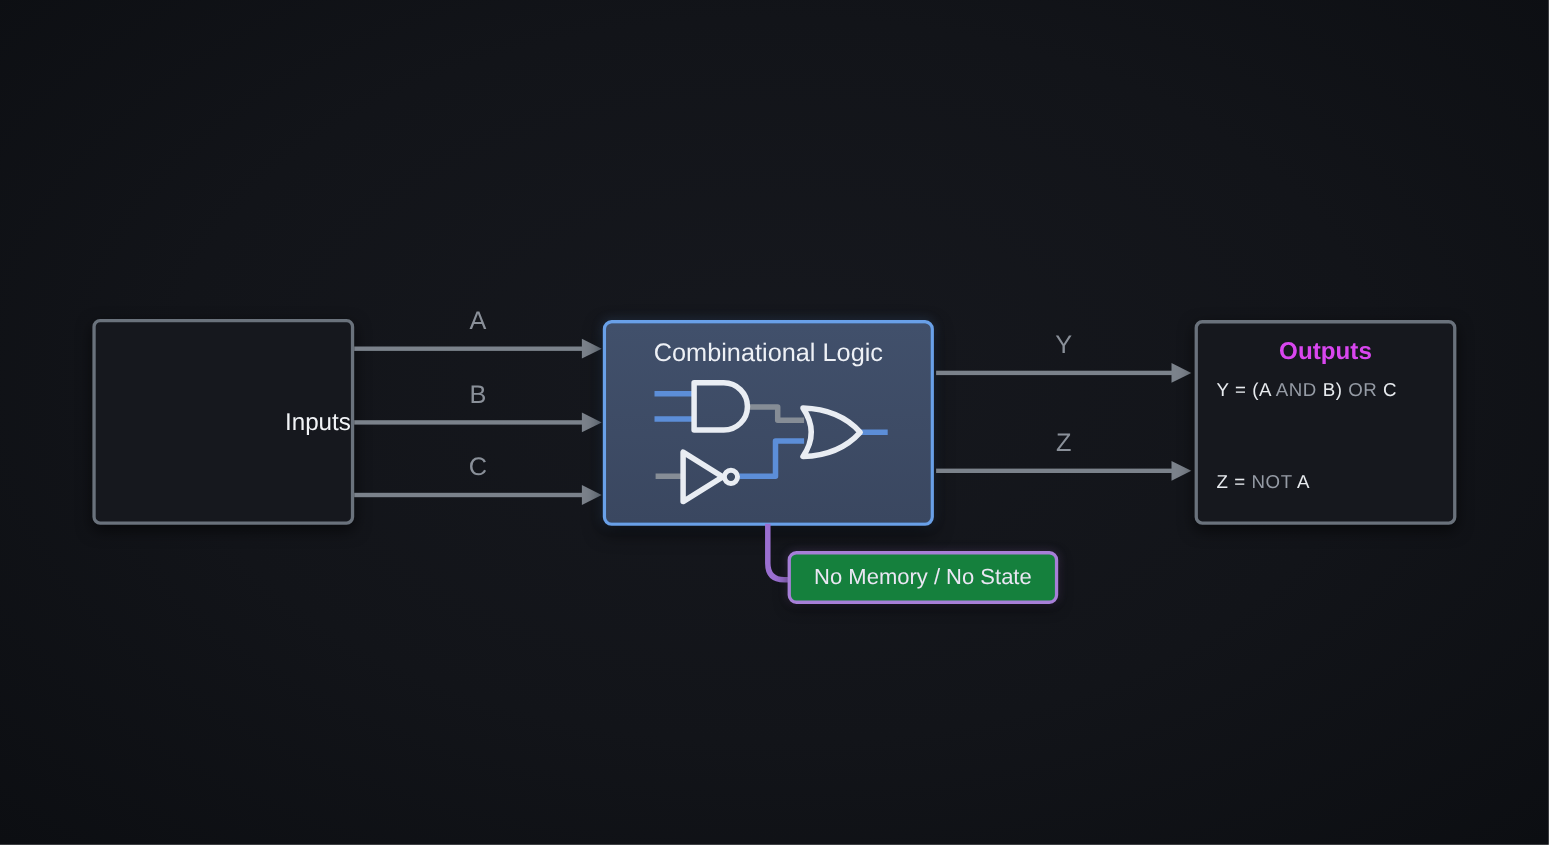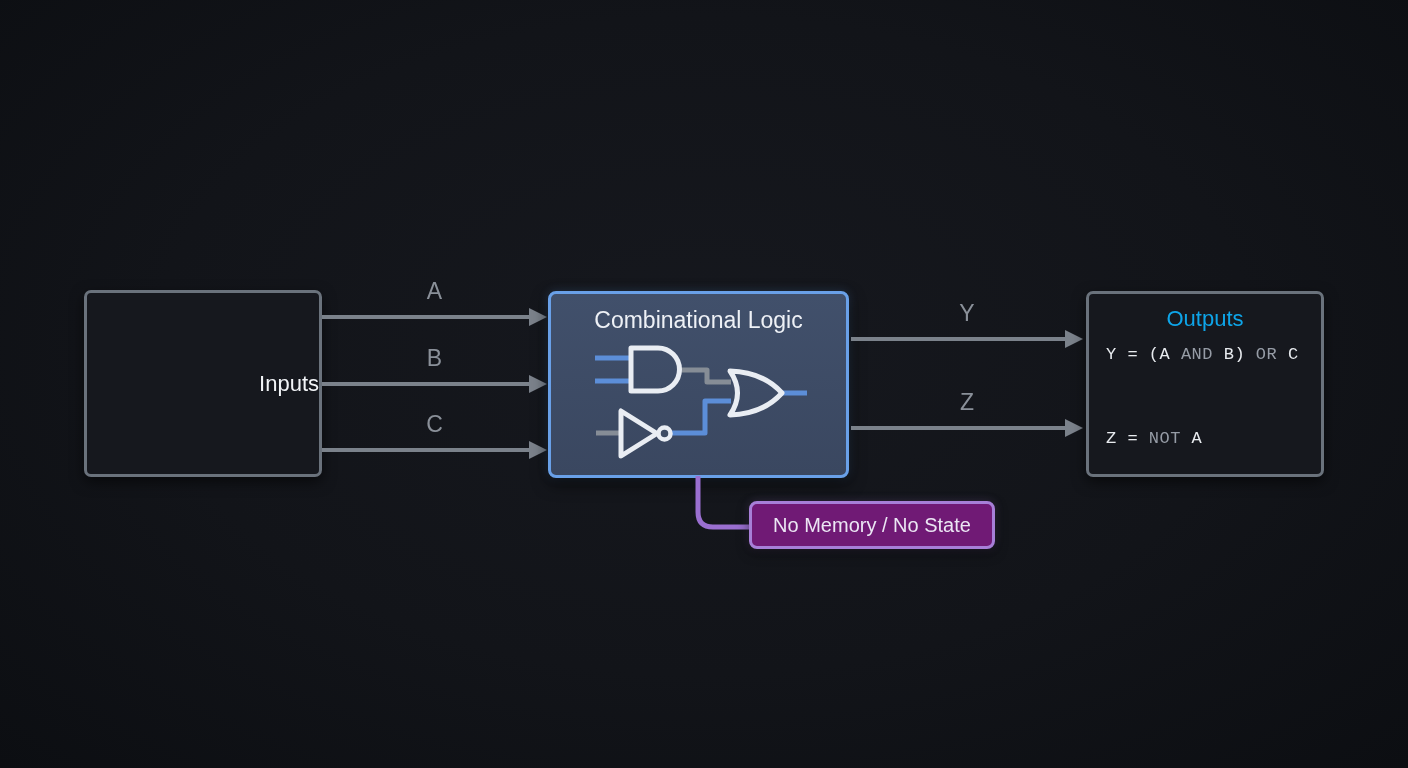--- a/index.html
+++ b/index.html
@@ -34,25 +34,25 @@
   }
   .logic-title{
     position:absolute;top:13px;left:0;width:100%;
     text-align:center;color:#eef1f6;font-size:23px;
   }
   .gates-svg{position:absolute;left:0;top:0;}
 
   .outputs-box{left:1086px;top:291px;width:238px;height:186px;}
   .outputs-title{
     position:absolute;top:12px;left:0;width:100%;
-    text-align:center;color:#0ea5e9;font-size:22px;
+    text-align:center;color:#d946ef;font-size:22px;font-weight:bold;
   }
   .formula{
     position:absolute;left:17px;
-    font-family:Liberation Mono, monospace;
+    font-family:Liberation Sans, sans-serif;
     font-size:17px;color:#e8ebef;letter-spacing:0.5px;white-space:pre;
   }
   .formula .kw{color:#969ca6;}
   .formula-y{top:342px;}
   .formula-z{top:419px;}
   .outputs-box .formula{position:absolute;}
   .outputs-box .formula-y{top:51px;}
   .outputs-box .formula-z{top:135px;}
 
   
@@ -72,22 +72,22 @@
   }
   .arrow-a{left:322px;top:315px;width:225px;}
   .arrow-b{left:322px;top:382px;width:225px;}
   .arrow-c{left:322px;top:448px;width:225px;}
   .arrow-y{left:851px;top:337px;width:232px;}
   .arrow-z{left:851px;top:426px;width:232px;}
 
   
   .callout-connector{position:absolute;left:688px;top:476px;}
   .callout{
-    position:absolute;left:749px;top:501px;width:246px;height:48px;
-    background:#701a75;
+    position:absolute;left:716px;top:501px;width:246px;height:48px;
+    background:#15803d;
     border:3px solid #a77fd8;
     border-radius:8px;
     box-sizing:border-box;
     display:flex;align-items:center;justify-content:center;
     box-shadow:0 4px 12px rgba(0,0,0,0.5), 0 0 8px rgba(167,127,216,0.25);
   }
   .callout-label{color:#ebe6f4;font-size:20px;}
 </style>
 </head>
 <body>

